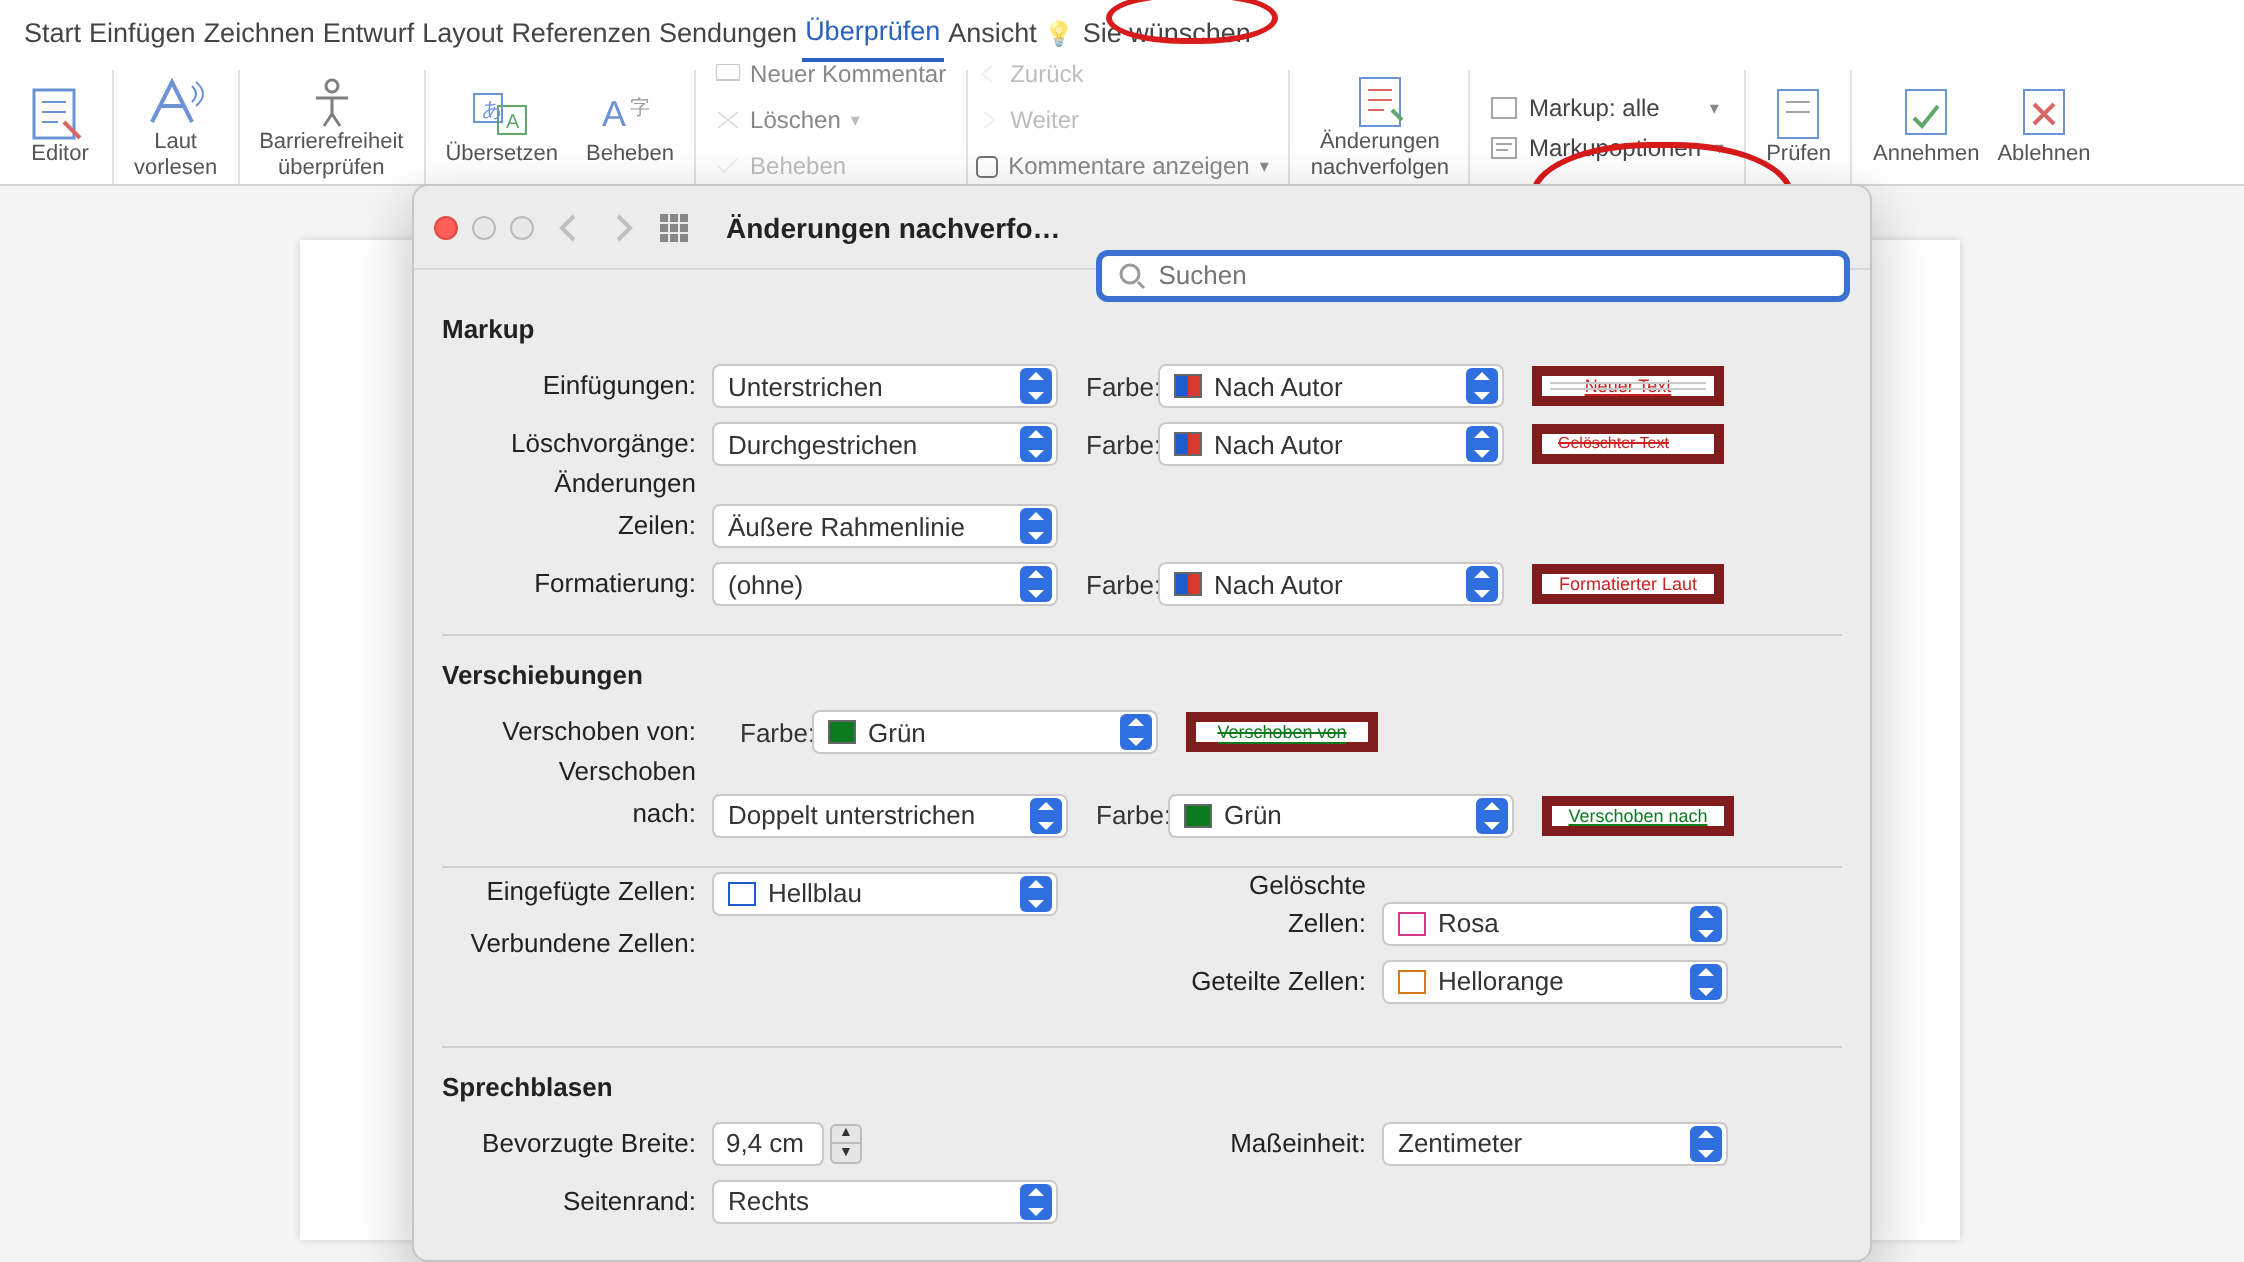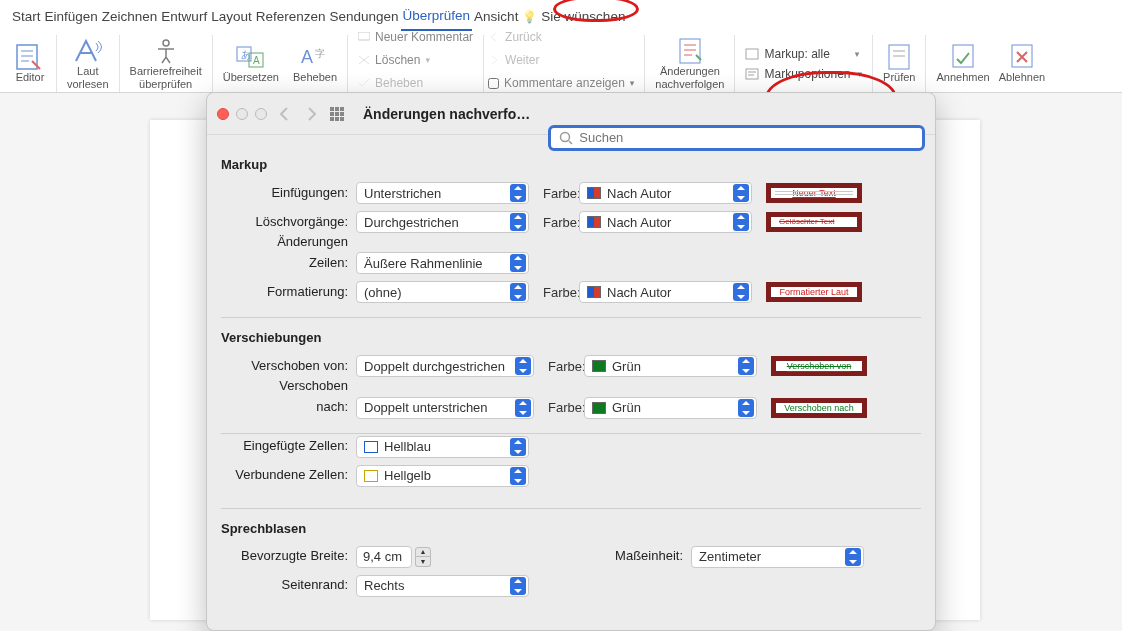--- a/index.html
+++ b/index.html
@@ -65,21 +65,21 @@
   .preview { width: 96px; height: 20px; border: 5px solid #7f1d1d; margin-left: 14px; background: #fff; display: flex; align-items: center; justify-content: center; font-size: 9px; font-family: Georgia, serif; position: relative; }
   .preview.ins .t { color: #c22; text-decoration: underline; }
   .preview.ins::before, .preview.ins::after { content:""; position:absolute; left:4px; right:4px; height:1px; background:#c9c9c9; }
   .preview.ins::before { top: 3px; } .preview.ins::after { bottom: 3px; }
   .preview.del { flex-direction: column; padding:2px; gap:1px; }
   .preview.del .t { color:#c22; text-decoration: line-through; font-size:8px; align-self:flex-start; padding-left:6px;}
   .preview.del .bar { height:3px; width: 80%; background: repeating-linear-gradient(90deg,#c9c9c9 0 6px, transparent 6px 10px); }
   .preview.fmt .t { color:#c22; }
   .preview.mvf .t, .preview.mvt .t { color: #0d7a20; }
   .preview.mvf .t { text-decoration: line-through; border-bottom: 1px solid #0d7a20; }
-  .preview.mvt .t { }
+  .preview.mvt .t { text-decoration: underline; }
 
   hr.sep { border: none; border-top: 1px solid #cfcfcf; margin: 14px 0 2px 0; }
 
   .two-col { display: flex; gap: 40px; }
   .two-col .col2 { flex: 1; }
   .stepper { display:flex; align-items:center; }
   .stepper .field { width:56px; height:22px; border:1px solid #c9c9c9; border-radius:4px; background:#fff; padding:0 6px; font-size:13px; display:flex; align-items:center;}
   .stepper .btns { display:flex; flex-direction:column; margin-left:3px;}
   .stepper .b { width:16px; height:10px; background:#e6e6e6; border:1px solid #bcbcbc; font-size:7px; display:flex; align-items:center; justify-content:center;}
   .stepper .b:first-child{border-radius:3px 3px 0 0;} .stepper .b:last-child{border-radius:0 0 3px 3px; border-top:none;}
@@ -340,24 +340,20 @@
       <div class="preview fmt">
           <span class="t">Formatierter Laut</span>
         </div>
     </div>
 
     <hr class="sep">
     <div class="sect-title">Verschiebungen</div>
 
     <div class="row">
       <div class="lbl">Verschoben von:</div>
-      <div class="sel w230">
-          <span class="val">Doppelt durchgestrichen</span>
-          <span class="arrow"></span>
-        </div>
       <div class="color-lbl">Farbe:</div>
       <div class="sel">
           <span class="swatch green"></span>
           <span class="val">Grün</span>
           <span class="arrow"></span>
         </div>
       <div class="preview mvf">
           <span class="t">Verschoben von</span>
         </div>
     </div>
@@ -388,23 +384,39 @@
         <div class="row">
           <div class="lbl">Eingefügte Zellen:</div>
           <div class="sel">
               <span class="swatch lblue"></span>
               <span class="val">Hellblau</span>
               <span class="arrow"></span>
             </div>
         </div>
         <div class="row">
           <div class="lbl">Verbundene Zellen:</div>
+        </div>
+      </div>
+      <div class="col2">
+        <div class="row" style="margin-bottom:1px">
+            <div class="lbl" style="width:100px">Gelöschte</div>
+          </div>
+        <div class="row">
+          <div class="lbl" style="width:100px">Zellen:</div>
           <div class="sel">
-              <span class="swatch lyel"></span>
-              <span class="val">Hellgelb</span>
+              <span class="swatch pink"></span>
+              <span class="val">Rosa</span>
+              <span class="arrow"></span>
+            </div>
+        </div>
+        <div class="row">
+          <div class="lbl" style="width:100px">Geteilte Zellen:</div>
+          <div class="sel">
+              <span class="swatch lor"></span>
+              <span class="val">Hellorange</span>
               <span class="arrow"></span>
             </div>
         </div>
       </div>
     </div>
 
     <hr class="sep">
     <div class="sect-title">Sprechblasen</div>
 
     <div class="two-col">

